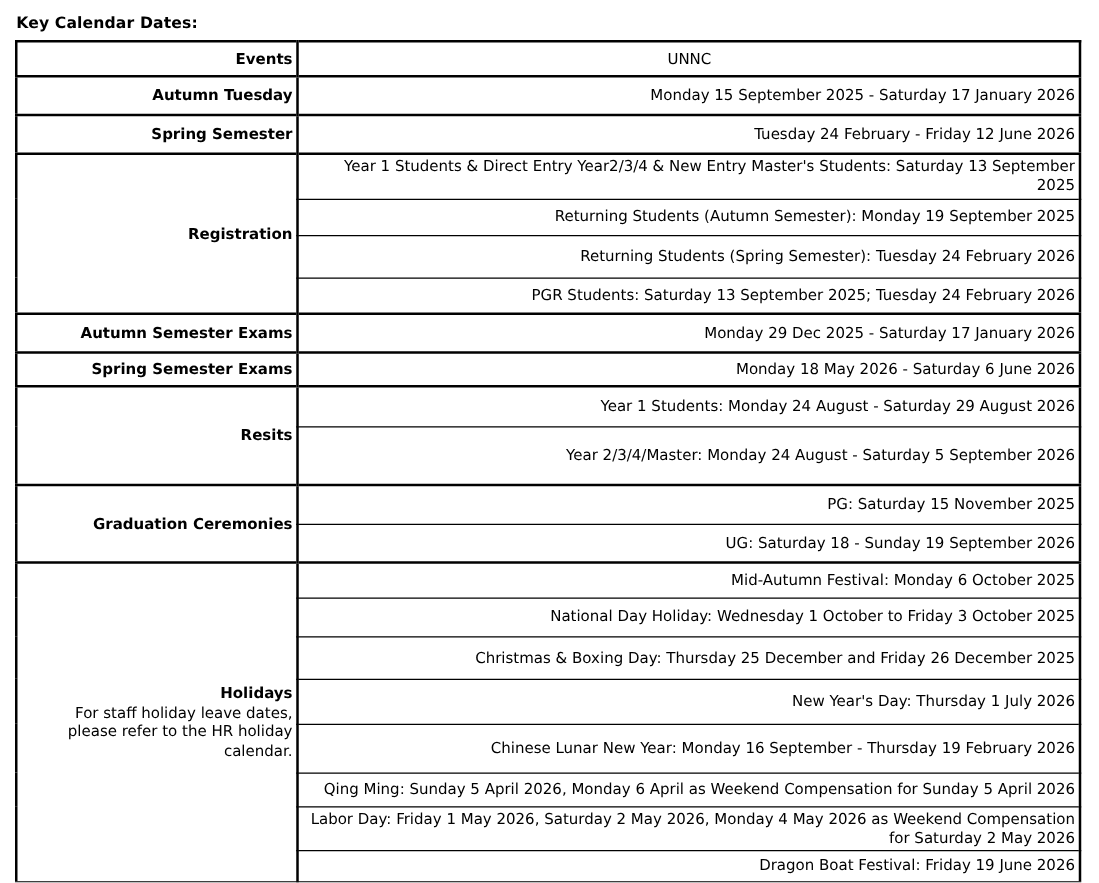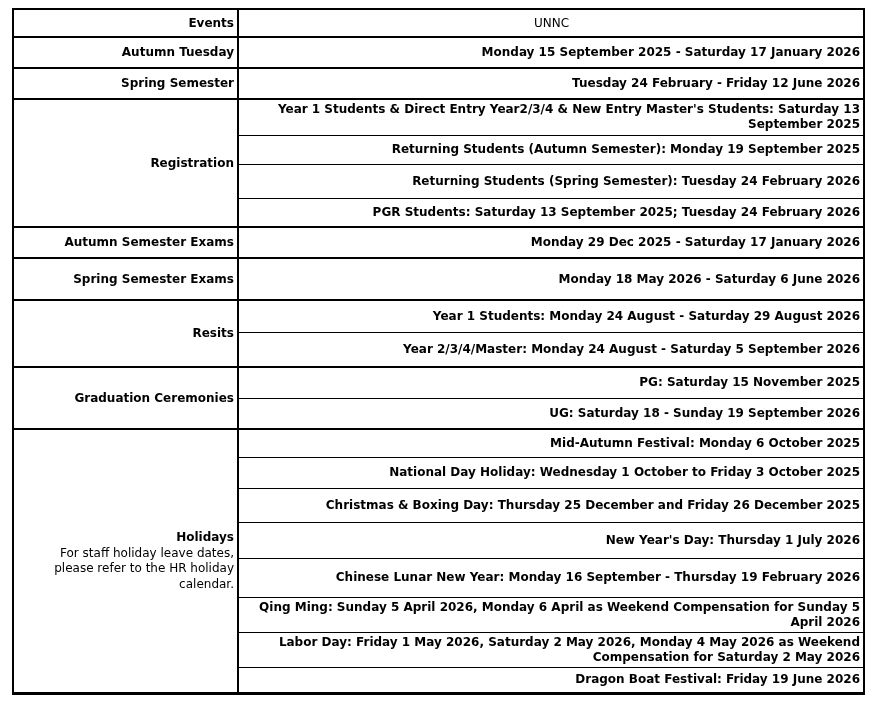--- a/index.html
+++ b/index.html
@@ -44,32 +44,33 @@
   tr.sec > td, tr.sec > th { border-top: 2px solid #000; }
   .event-cell {
     font-weight: bold;
     border-right: 2px solid #000;
   }
   th.unnc-h {
     text-align: center;
     font-weight: normal;
   }
   th.events-h { font-weight: bold; }
-  .date-cell { font-weight: bold; }
+  .date-cell { font-weight: normal; }
   .event-note {
     font-weight: normal;
     margin-top: 1px;
     line-height: 15.5px;
   }
 </style>
 </head>
 <body>
 
 <div class="page">
 
+  <div class="title">Key Calendar Dates:</div>
 
   <table class="cal">
     <colgroup>
       <col class="c-events">
       <col class="c-unnc">
     </colgroup>
     <tbody>
 
       <tr style="height:28px">
         <th class="event-cell events-h">Events</th>
@@ -98,30 +99,30 @@
       </tr>
       <tr style="height:29px">
         <td class="date-cell">PGR Students: Saturday 13 September 2025; Tuesday 24 February 2026</td>
       </tr>
 
       <tr class="sec" style="height:31px">
         <td class="event-cell">Autumn Semester Exams</td>
         <td class="date-cell">Monday 29 Dec 2025 - Saturday 17 January 2026</td>
       </tr>
 
-      <tr class="sec" style="height:42px">
+      <tr class="sec" style="height:27px">
         <td class="event-cell">Spring Semester Exams</td>
         <td class="date-cell">Monday 18 May 2026 - Saturday 6 June 2026</td>
       </tr>
 
       <tr class="sec" style="height:32px">
         <td class="event-cell" rowspan="2">Resits</td>
         <td class="date-cell">Year 1 Students: Monday 24 August - Saturday 29 August 2026</td>
       </tr>
-      <tr style="height:35px">
+      <tr style="height:47px">
         <td class="date-cell">Year 2/3/4/Master: Monday 24 August - Saturday 5 September 2026</td>
       </tr>
 
       <tr class="sec" style="height:31px">
         <td class="event-cell" rowspan="2">Graduation Ceremonies</td>
         <td class="date-cell">PG: Saturday 15 November 2025</td>
       </tr>
       <tr style="height:31px">
         <td class="date-cell">UG: Saturday 18 - Sunday 19 September 2026</td>
       </tr>

